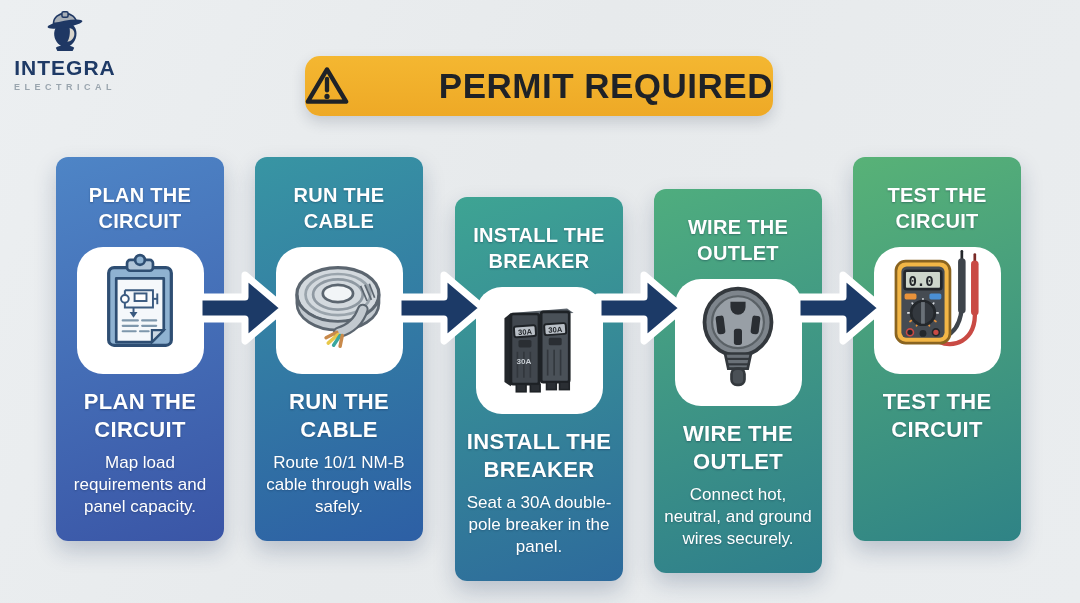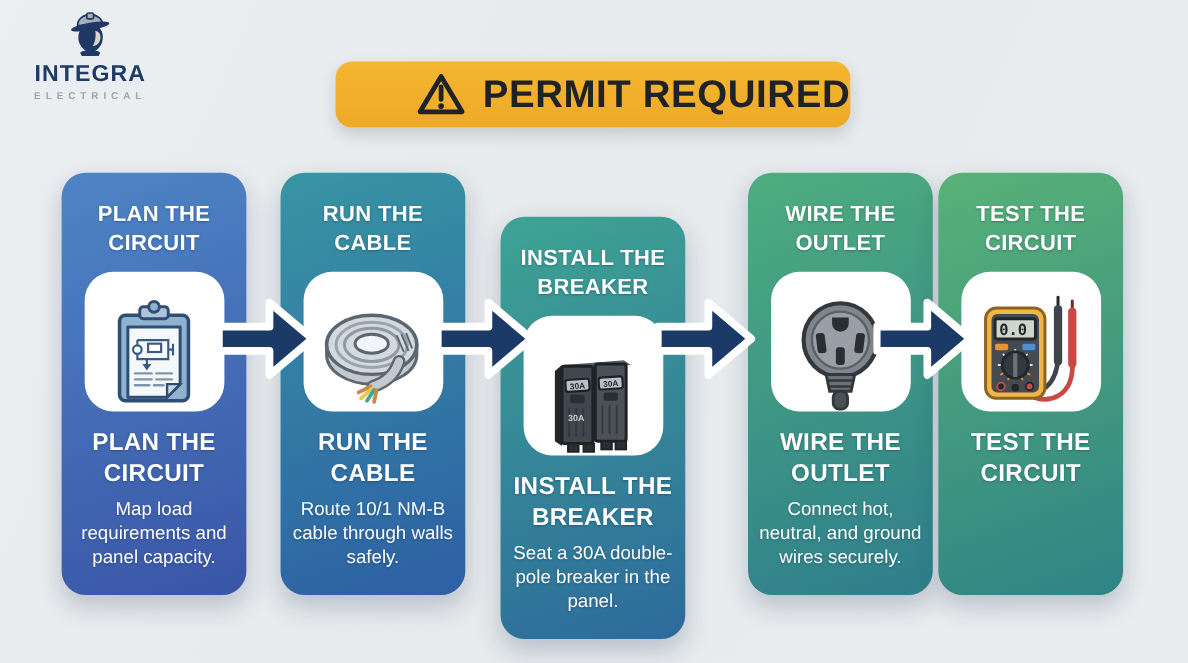--- a/index.html
+++ b/index.html
@@ -5,59 +5,59 @@
   * { margin:0; padding:0; box-sizing:border-box; }
   html,body { width:1080px; height:603px; }
   body {
     position:relative;
     overflow:hidden;
     font-family:"Liberation Sans", sans-serif;
     background:linear-gradient(115deg,#ECEFF1 0%,#E7EAEC 45%,#EAEDEF 100%);
   }
 
   
-  .logo { position:absolute; left:26px; top:8px; width:112px; text-align:center; }
+  .logo { position:absolute; left:9px; top:8px; width:112px; text-align:center; }
   .logo-mark { width:46px; height:46px; margin:0 auto 2px; display:block; }
   .logo-name { font-size:21px; font-weight:800; color:#1E3A66; letter-spacing:1px; }
   .logo-sub  { font-size:9px;  font-weight:700; color:#9AA5AE; letter-spacing:4.5px; margin-top:2px; }
 
   
   .banner {
     position:absolute; left:305px; top:56px; width:468px; height:60px;
     background:linear-gradient(180deg,#F4B731,#EEA926);
     border-radius:15px;
-    display:flex; align-items:center; justify-content:flex-end; gap:16px;
+    display:flex; align-items:center; justify-content:space-between; gap:16px;
     box-shadow:0 6px 14px rgba(40,50,70,.18);
   }
   .banner-text { font-size:35px; font-weight:800; color:#1F2227; letter-spacing:.5px; }
   .warn-icon { width:44px; height:40px; }
 
   
   .card {
     position:absolute; top:157px; width:168px; height:384px;
-    border-radius:22px; padding:24px 9px 26px;
+    border-radius:12px; padding:24px 9px 26px;
     display:flex; flex-direction:column; align-items:center;
     box-shadow:0 10px 22px rgba(25,45,85,.22);
     color:#FFFFFF; text-align:center;
   }
   .card1 { left:56px;  background:linear-gradient(160deg,#4E85C6 0%,#3A55A6 100%); }
   .card2 { left:255px; background:linear-gradient(160deg,#3895A3 0%,#2D5FA5 100%); }
   .card3 { left:455px; background:linear-gradient(160deg,#3EA493 0%,#2D6A9C 100%);margin-top:40px; }
-  .card4 { left:680px; background:linear-gradient(160deg,#4FAD7E 0%,#2E7E8C 100%); }
+  .card4 { left:654px; background:linear-gradient(160deg,#4FAD7E 0%,#2E7E8C 100%);margin-top:32px; }
   .card5 { left:853px; background:linear-gradient(160deg,#58B277 0%,#2F8386 100%); }
 
   .card-title-top {
     font-size:20px; font-weight:800; line-height:1.3; letter-spacing:.3px;
     text-shadow:0 1px 2px rgba(10,30,60,.35); min-height:54px;
     display:flex; align-items:center;
   }
   .icon-box {
     width:127px; height:127px; border-radius:26px; background:#FFFFFF;
     margin-top:12px; flex:none;
-    display:flex; align-items:flex-end; justify-content:center;
+    display:flex; align-items:flex-start; justify-content:center;
   }
   .icon-box svg { width:108px; height:108px; }
   .card-title-mid {
     font-size:22px; font-weight:800; line-height:1.25; letter-spacing:.3px;
     margin-top:14px; text-shadow:0 1px 2px rgba(10,30,60,.35);
   }
   .card-desc {
     font-size:17px; font-weight:400; line-height:1.3; margin-top:9px;
     max-width:152px; text-shadow:0 1px 2px rgba(10,30,60,.3);
   }

